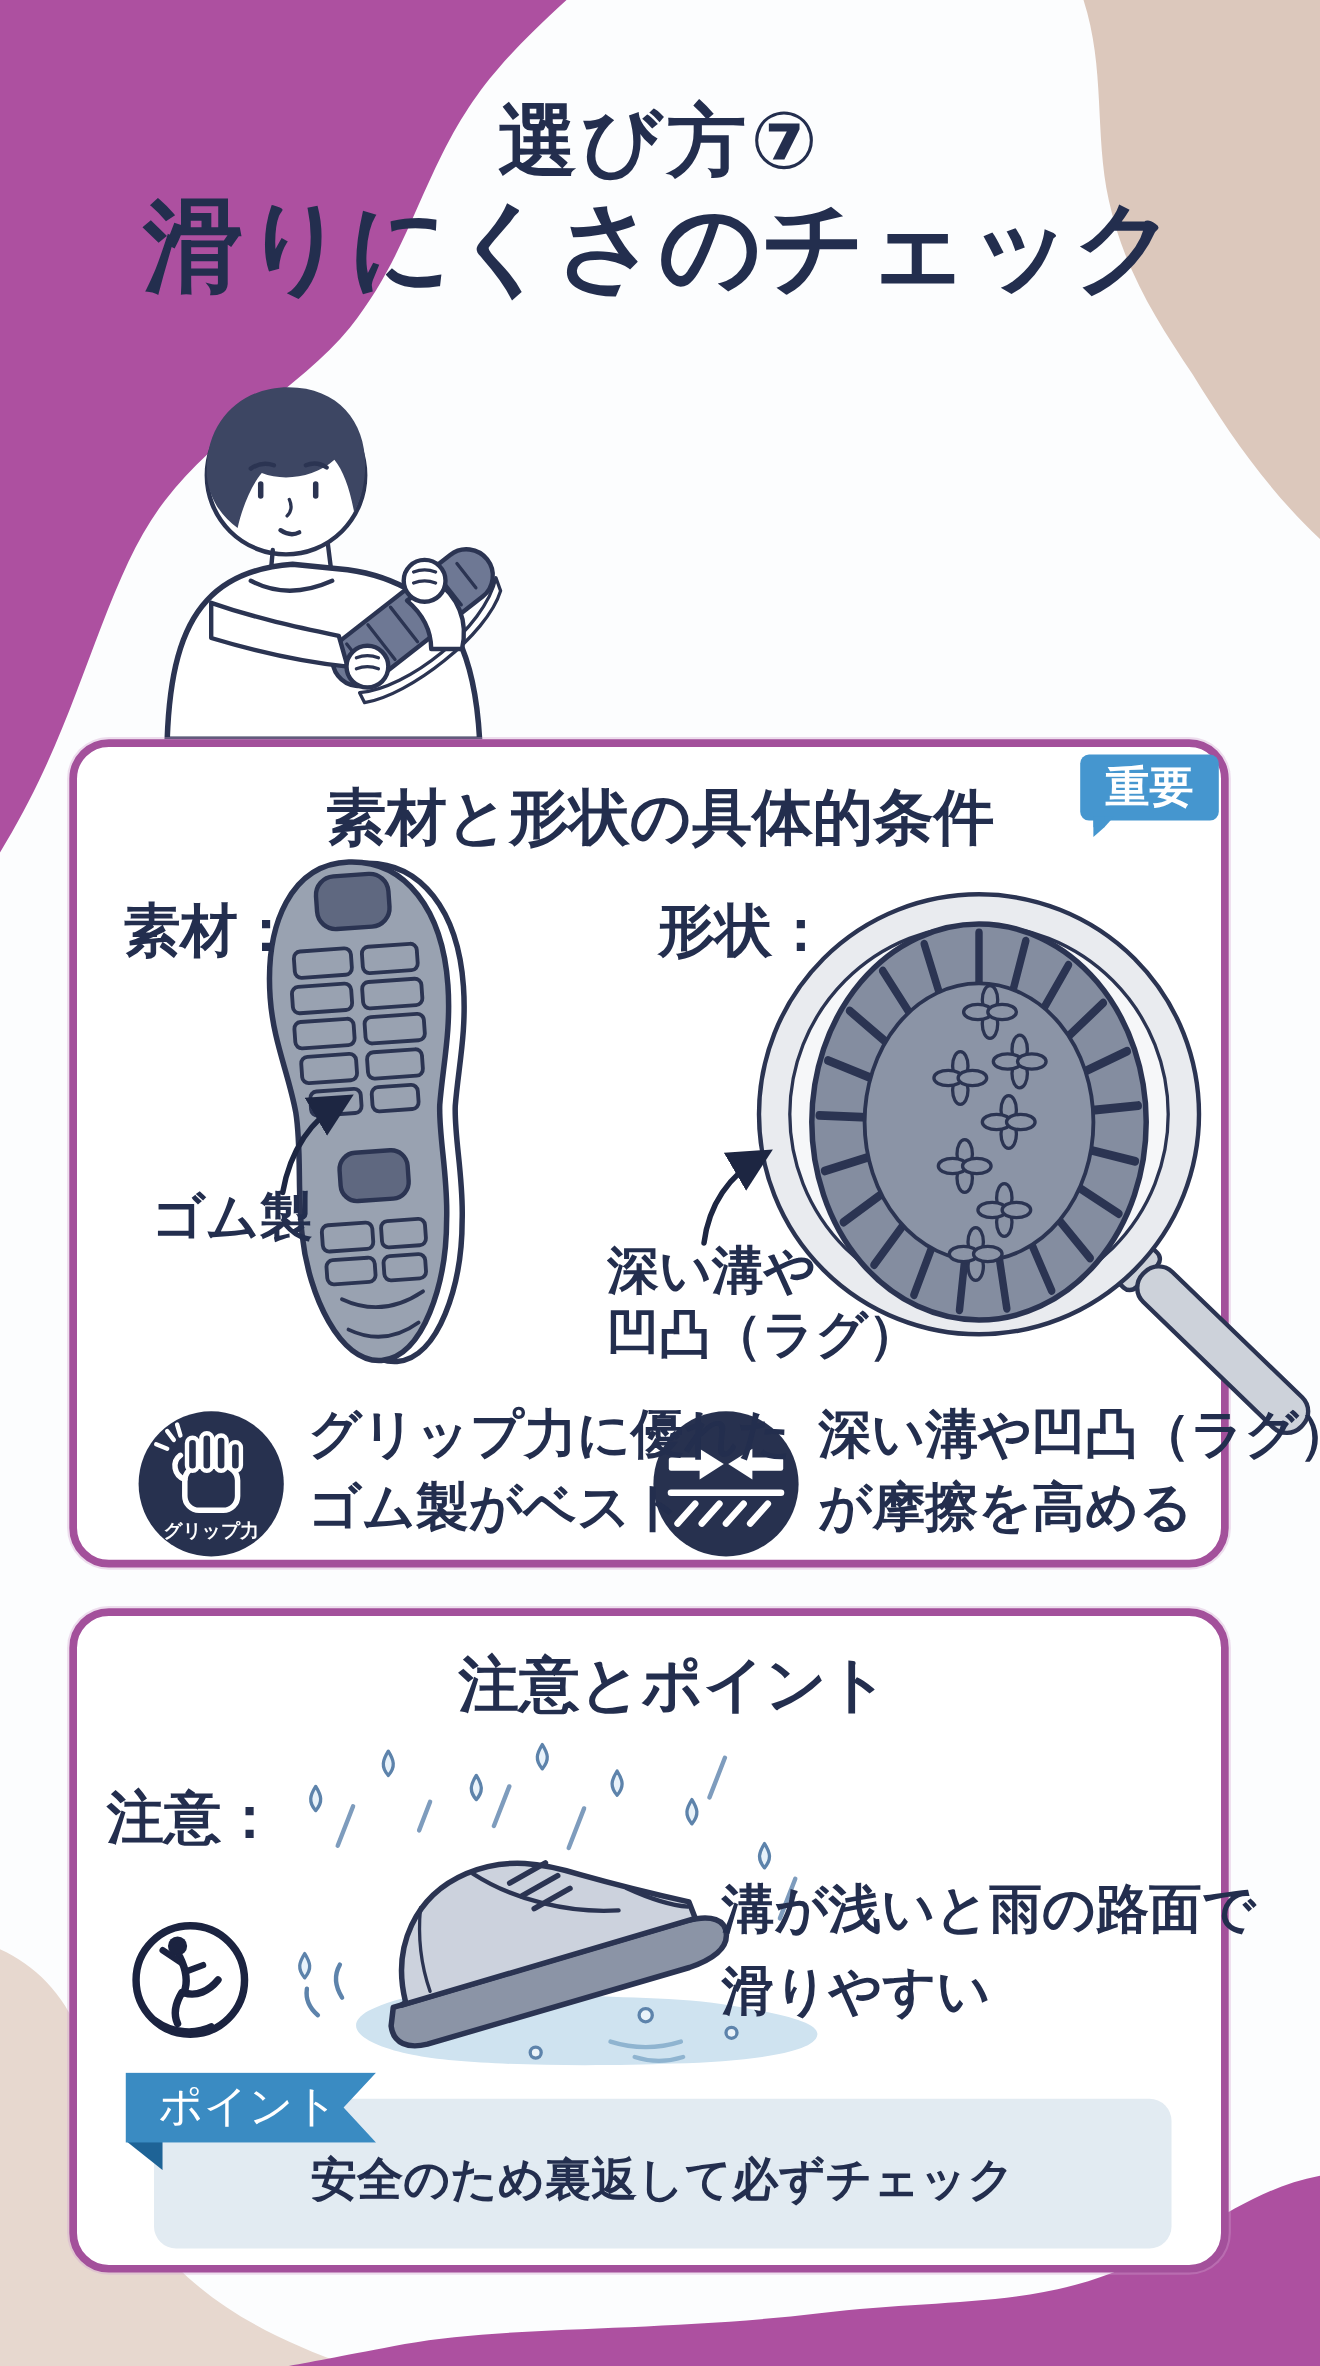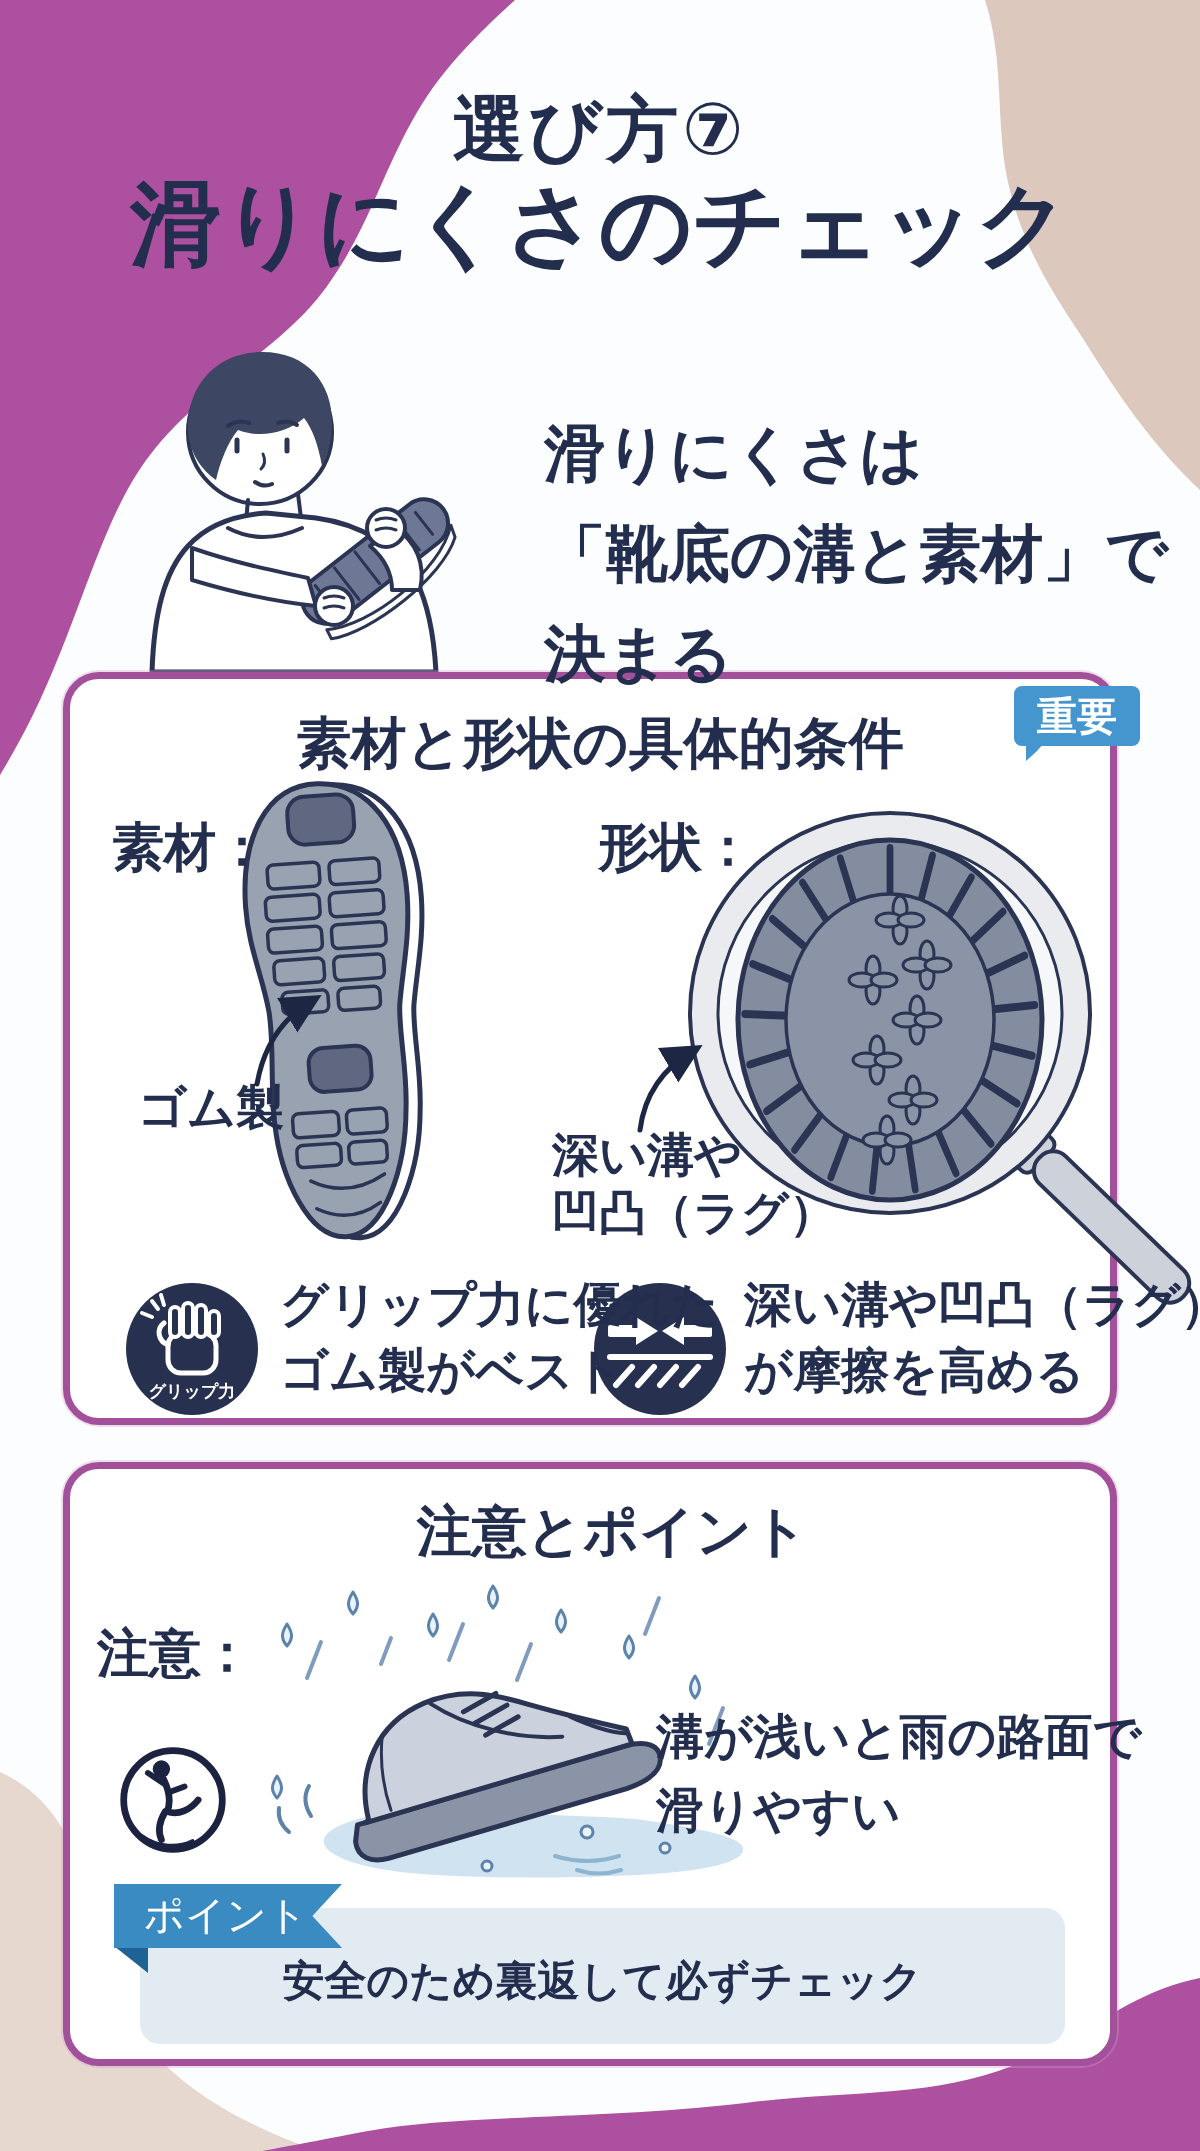--- a/index.html
+++ b/index.html
@@ -13,21 +13,21 @@
   .intro{left:544px;top:404px;font-size:62px;line-height:100px;}
   .panel{position:absolute;left:63px;width:1054px;background:#ffffff;border:7px solid #a3509b;
          border-radius:36px;box-sizing:border-box;box-shadow:0 0 0 2px rgba(210,160,205,.35);}
   #panel1{top:672px;height:753px;}
   #panel2{top:1462px;height:604px;}
   .panel-heading{font-size:55px;text-align:center;}
   .label{font-size:52px;}
   .note{font-size:47px;line-height:58px;}
   .point-row{font-size:48px;line-height:66px;}
   .badge{left:982px;top:686px;width:126px;height:60px;background:#4596cf;border-radius:8px;
-         color:#fff;font-size:40px;font-weight:800;text-align:center;line-height:60px;z-index:6;margin-left:32px;}
+         color:#fff;font-size:40px;font-weight:800;text-align:center;line-height:60px;z-index:6;}
   .badge:after{content:"";position:absolute;left:12px;bottom:-15px;width:0;height:0;
          border:9px solid transparent;border-top:10px solid #4596cf;border-left:10px solid #4596cf;}
   .point-banner{left:114px;top:1884px;width:228px;height:64px;background:#3a8bc2;color:#fff;
          font-size:40px;font-weight:400;line-height:62px;padding-left:30px;box-sizing:border-box;z-index:6;
          clip-path:polygon(0 0,100% 0,87% 50%,100% 100%,0 100%);}
   .point-fold{left:114px;top:1946px;width:34px;height:27px;background:#1e6396;z-index:5;
          clip-path:polygon(0 0,100% 0,100% 100%);}
   .point-box{left:140px;top:1908px;width:925px;height:136px;background:#e2ebf2;border-radius:20px;z-index:4;}
   .point-text{left:140px;top:1908px;width:925px;height:136px;line-height:146px;text-align:center;
          font-size:42px;z-index:5;}
@@ -71,25 +71,20 @@
 
       <path fill="#ffffff" stroke-width="4" d="M92 226 C132 240 170 248 208 256 L216 284 C176 280 132 270 92 258 Z"></path>
       <circle cx="234" cy="284" r="19" fill="#ffffff" stroke-width="4"></circle>
       <path d="M224 276 q10 -4 20 0 M224 286 q10 -4 20 0" stroke-width="3"></path>
       <path fill="#ffffff" stroke-width="4" d="M320 268 C326 242 316 220 296 206 L270 224 C284 236 292 250 292 268 Z"></path>
       <circle cx="286" cy="206" r="19" fill="#ffffff" stroke-width="4"></circle>
       <path d="M276 198 q10 -4 20 0 M276 208 q10 -4 20 0" stroke-width="3"></path>
     </g>
   </svg>
 
-  <div class="abs jp intro z2">
-    <div>滑りにくさは</div>
-    <div>「靴底の溝と素材」で</div>
-    <div>決まる</div>
-  </div>
 
   <div id="panel1" class="panel z1"></div>
   <div class="abs jp center panel-heading z3" style="top:712px;">素材と形状の具体的条件</div>
   <div class="abs jp label z3" style="left:112px;top:818px;">素材：</div>
   <div class="abs jp label z3" style="left:598px;top:818px;">形状：</div>
 
   <svg class="abs z2" style="left:215px;top:775px;" width="250" height="480" viewBox="0 0 250 480">
     <g transform="rotate(-4 120 235)" stroke="#2b3452" stroke-linejoin="round" stroke-linecap="round">
       <path fill="#ffffff" stroke-width="5" d="M132 10 C184 12 214 60 214 128 C214 170 204 202 199 236 C196 264 202 302 198 340 C194 398 168 464 130 464 C92 464 68 400 66 346 C64 308 71 268 68 234 C64 198 52 168 52 128 C52 60 80 8 132 10 Z"></path>
       <path fill="#99a2b1" stroke-width="5" d="M118 8 C170 10 200 58 200 126 C200 168 190 200 185 234 C182 262 188 300 184 338 C180 396 154 462 116 462 C78 462 54 398 52 344 C50 306 57 266 54 232 C50 196 38 166 38 126 C38 58 66 6 118 8 Z"></path>

